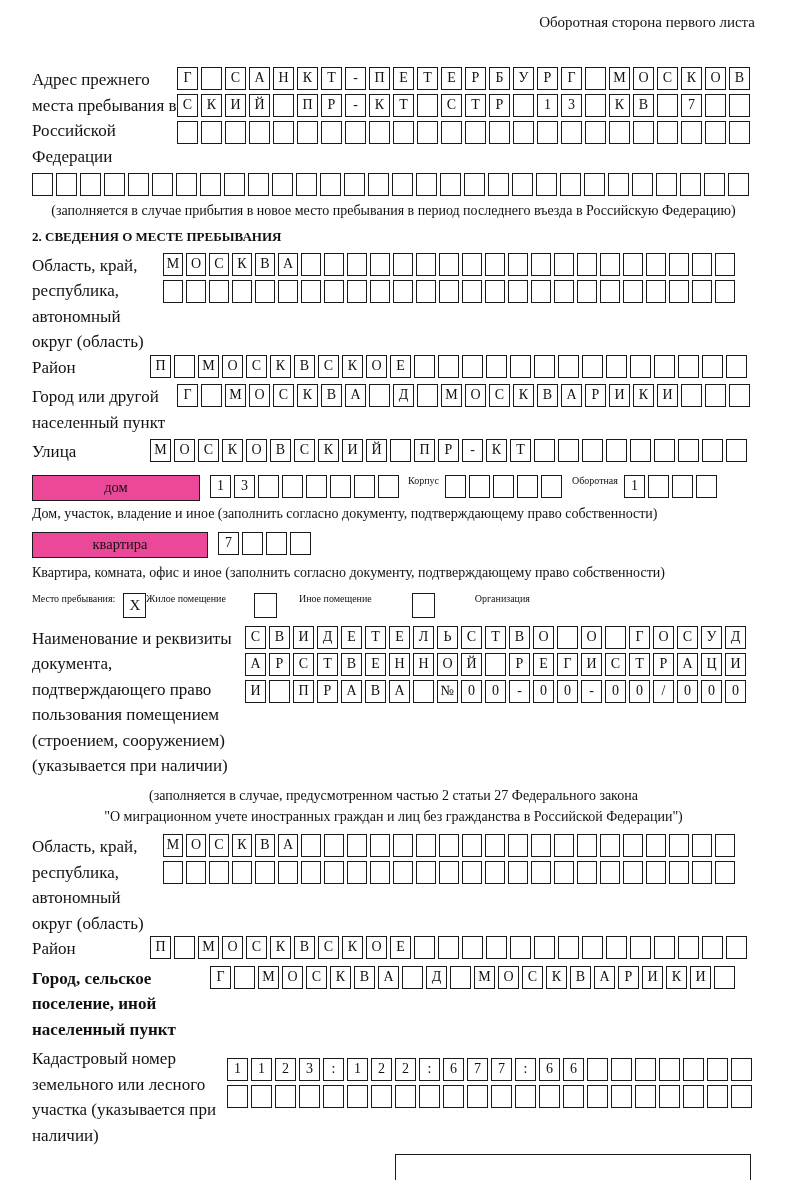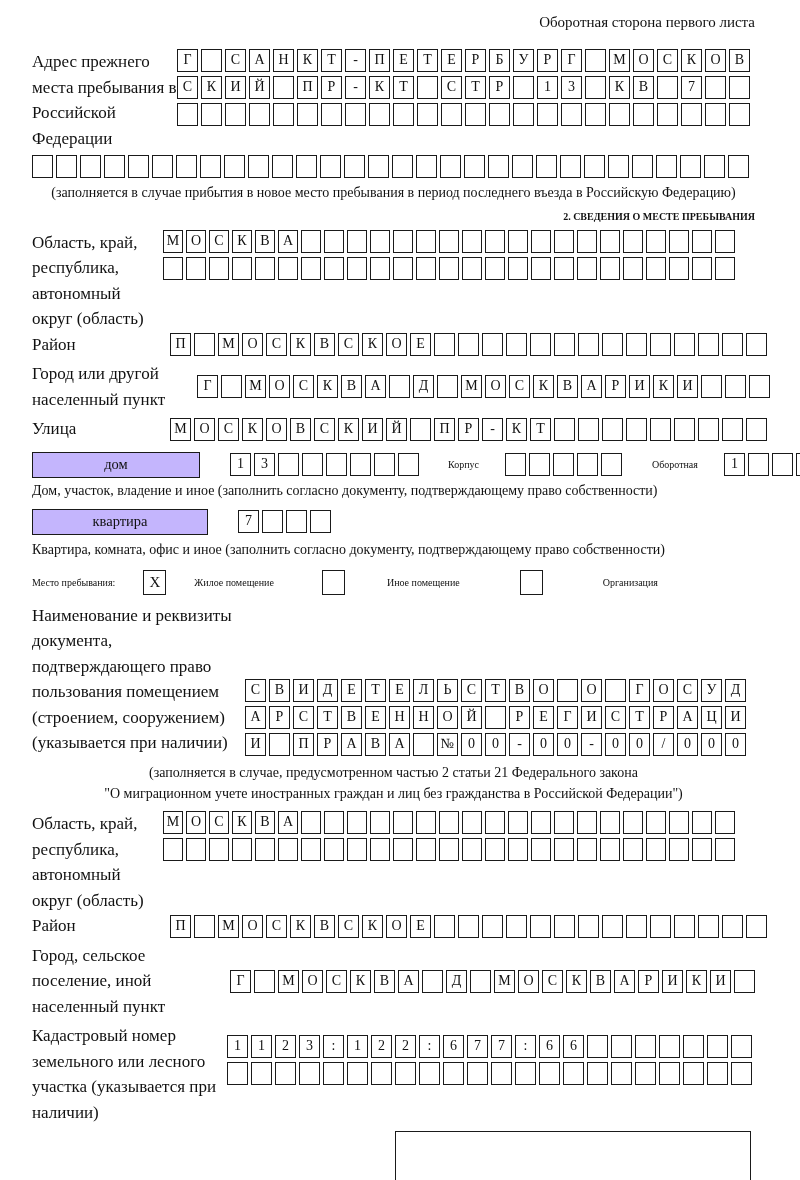--- a/index.html
+++ b/index.html
@@ -3,45 +3,45 @@
 <meta charset="utf-8">
 <style>
   html,body{margin:0;padding:0;background:#ffffff;}
   body{
     width:800px;height:1180px;overflow:hidden;
     font-family:"Liberation Serif","DejaVu Serif",serif;
     color:#111;
   }
   .page{position:relative;width:800px;height:1180px;padding:14px 45px 0 32px;box-sizing:border-box;}
 
-  .page-header{ text-align:right; font-size:15px; margin-bottom:18px;}
+  .page-header{ text-align:right; font-size:15px; margin-bottom:36px;}
 
   .frow{display:flex;align-items:flex-start;}
-  .frow.center{align-items:center;gap:20px;}
+  .frow.center{align-items:flex-start;}
   .flabel{flex-shrink:0;font-size:17px;line-height:1.5;}
   .w145{width:145px;} .w131{width:131px;} .w118{width:118px;}
-  .w213{width:213px;} .w178{width:178px;} .w195{width:195px;}
+  .w213{width:213px;} .w178{width:178px;font-weight:bold;} .w195{width:195px;}
 
   .rows{display:flex;flex-direction:column;gap:4px;}
 
   .boxrow{display:flex;gap:3px;}
   .cell{
     box-sizing:border-box;width:21px;height:23px;flex-shrink:0;
     border:1.6px solid #1a1a1a;text-align:center;
     font-size:14px;line-height:20px;background:#fff;
   }
   .area .cell{width:20px;}
 
   .caption{font-size:14px;line-height:1.35;}
   .caption.center{text-align:center;}
-  .section-title{font-size:10px;font-weight:bold;text-align:right;}
+  .section-title{font-size:13px;font-weight:bold;text-align:left;}
 
   .widebox{
     box-sizing:border-box;border:1.6px solid #1a1a1a;height:26px;
-    text-align:center;font-size:14.5px;line-height:23px;flex-shrink:0;background:#c4b5fd;
+    text-align:center;font-size:14.5px;line-height:23px;flex-shrink:0;background:#ec4899;
   }
   .inline-label{font-size:10px;white-space:nowrap;}
   .checkcell{
     box-sizing:border-box;width:23px;height:25px;flex-shrink:0;
     border:1.6px solid #1a1a1a;text-align:center;font-size:15px;line-height:22px;background:#fff;
   }
 
   .stamp-wrap{margin-left:353px;width:410px;}
   .stamp-box{box-sizing:border-box;margin-left:10px;width:356px;height:174px;border:1.8px solid #1a1a1a;background:#fff;}
 
@@ -365,28 +365,28 @@
         <span class="cell"></span>
         <span class="cell"></span>
         <span class="cell"></span>
       </div>
   </div>
   <div class="caption mt6">Квартира, комната, офис и иное (заполнить согласно документу, подтверждающему право собственности)</div>
 
   <div class="frow center mt10">
     <div class="inline-label">Место пребывания:</div>
     <div class="checkcell" style="margin-left:8px;">X</div>
-    <div class="inline-label" style="margin-left:8px;">Жилое помещение</div>
+    <div class="inline-label" style="margin-left:0;">Жилое помещение</div>
     <div class="checkcell" style="margin-left:28px;"></div>
     <div class="inline-label" style="margin-left:22px;font-family:Liberation Serif, serif;">Иное помещение</div>
     <div class="checkcell" style="margin-left:40px;"></div>
     <div class="inline-label" style="margin-left:40px;">Организация</div>
   </div>
 
-  <div class="frow mt8" style="min-height:134px;align-items:flex-end;">
+  <div class="frow mt8" style="min-height:134px;">
     <div class="flabel w213">Наименование и реквизиты документа, подтверждающего право пользования помещением (строением, сооружением) (указывается при наличии)</div>
     <div class="rows">
       <div class="boxrow">
           <span class="cell">С</span>
           <span class="cell">В</span>
           <span class="cell">И</span>
           <span class="cell">Д</span>
           <span class="cell">Е</span>
           <span class="cell">Т</span>
           <span class="cell">Е</span>
@@ -447,21 +447,21 @@
           <span class="cell">0</span>
           <span class="cell">0</span>
           <span class="cell">/</span>
           <span class="cell">0</span>
           <span class="cell">0</span>
           <span class="cell">0</span>
         </div>
     </div>
   </div>
 
-  <div class="caption center mt8">(заполняется в случае, предусмотренном частью 2 статьи 21 Федерального закона</div>
+  <div class="caption center mt8">(заполняется в случае, предусмотренном частью 2 статьи 27 Федерального закона</div>
   <div class="caption center mt2">"О миграционном учете иностранных граждан и лиц без гражданства в Российской Федерации")</div>
 
   <div class="frow minh92 mt8">
     <div class="flabel w131">Область, край, республика, автономный округ (область)</div>
     <div class="rows area">
       <div class="boxrow">
           <span class="cell">М</span>
           <span class="cell">О</span>
           <span class="cell">С</span>
           <span class="cell">К</span>

